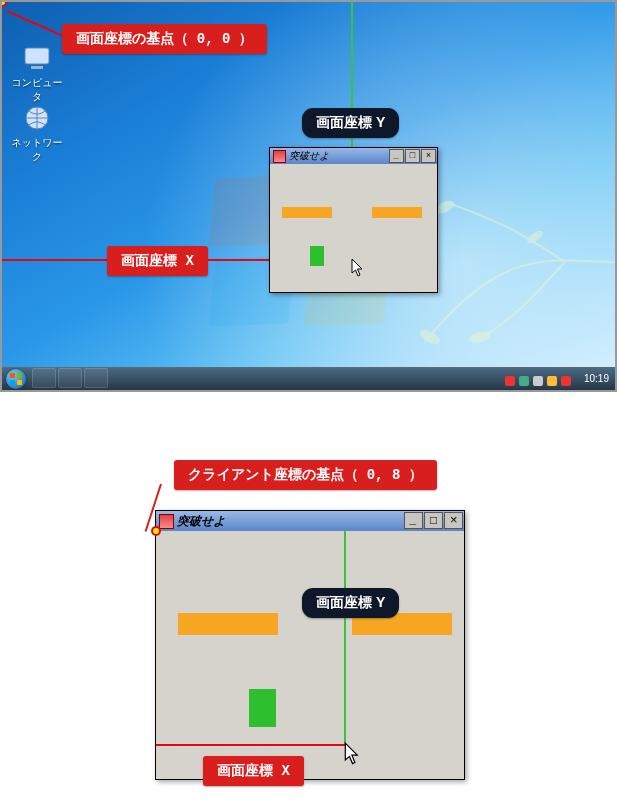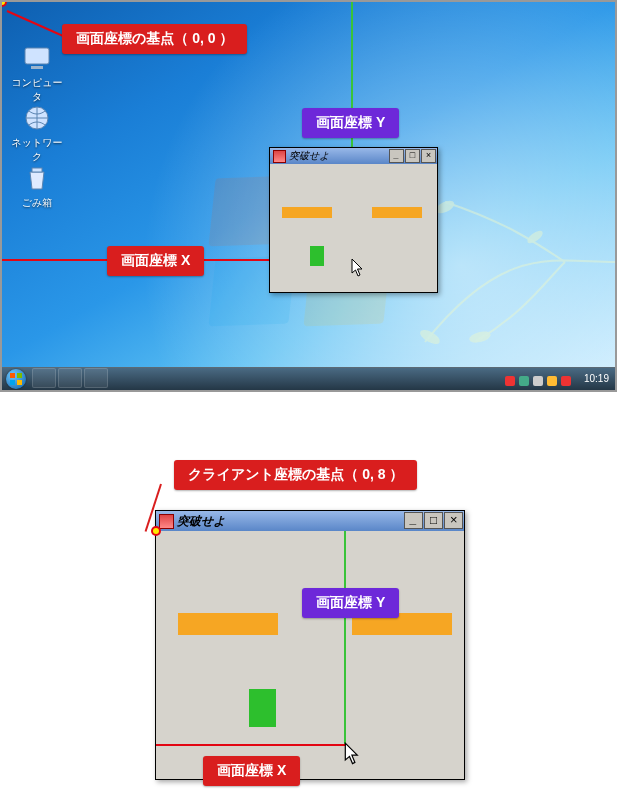--- a/index.html
+++ b/index.html
@@ -128,22 +128,22 @@
   .callout{
     position:absolute;
     padding:6px 14px;
     border-radius:3px;
     color:#fff;
     font-size:14px;
     font-weight:bold;
     white-space:nowrap;
     box-shadow:0 1px 2px rgba(0,0,0,0.3);
   }
-  .callout.red{background:#d91e1e;}
-  .callout.green{background:#6d28d9;}
+  .callout.red{background:#d91e1e;font-family:Liberation Mono, monospace;}
+  .callout.green{background:#0f172a;border-radius:11px;}
 
   
   .cursor{position:absolute;width:14px;height:20px;pointer-events:none;}
 
   
   .bottom-wrap{
     position:relative;
     width:617px;
     height:380px;
   }
@@ -182,27 +182,20 @@
         </svg>
       <span class="lbl">コンピュータ</span>
     </div>
     <div class="dicon" style="left:5px;top:100px;">
       <svg class="glyph" viewBox="0 0 32 32">
           <circle cx="16" cy="16" r="11" fill="#cfe3ff" stroke="#5b84b1"></circle>
           <path d="M5 16h22M16 5v22M8 9c5 4 11 4 16 0M8 23c5-4 11-4 16 0" stroke="#5b84b1" fill="none"></path>
         </svg>
       <span class="lbl">ネットワーク</span>
     </div>
-    <div class="dicon" style="left:5px;top:160px;">
-      <svg class="glyph" viewBox="0 0 32 32">
-          <path d="M9 10h14l-2 17H11z" fill="#dfeaff" stroke="#5b84b1"></path>
-          <rect x="11" y="6" width="10" height="4" fill="#cfe3ff" stroke="#5b84b1"></rect>
-        </svg>
-      <span class="lbl">ごみ箱</span>
-    </div>
 
     <div class="line-v green" style="left:349px;top:0;height:258px;"></div>
 
     <div class="line-h red" style="left:0;top:257px;width:350px;"></div>
 
     <div class="appwin" style="left:267px;top:145px;width:167px;">
       <div class="titlebar">
         <span class="appicon"></span>
         <span>突破せよ</span>
         <div class="winbtns">

